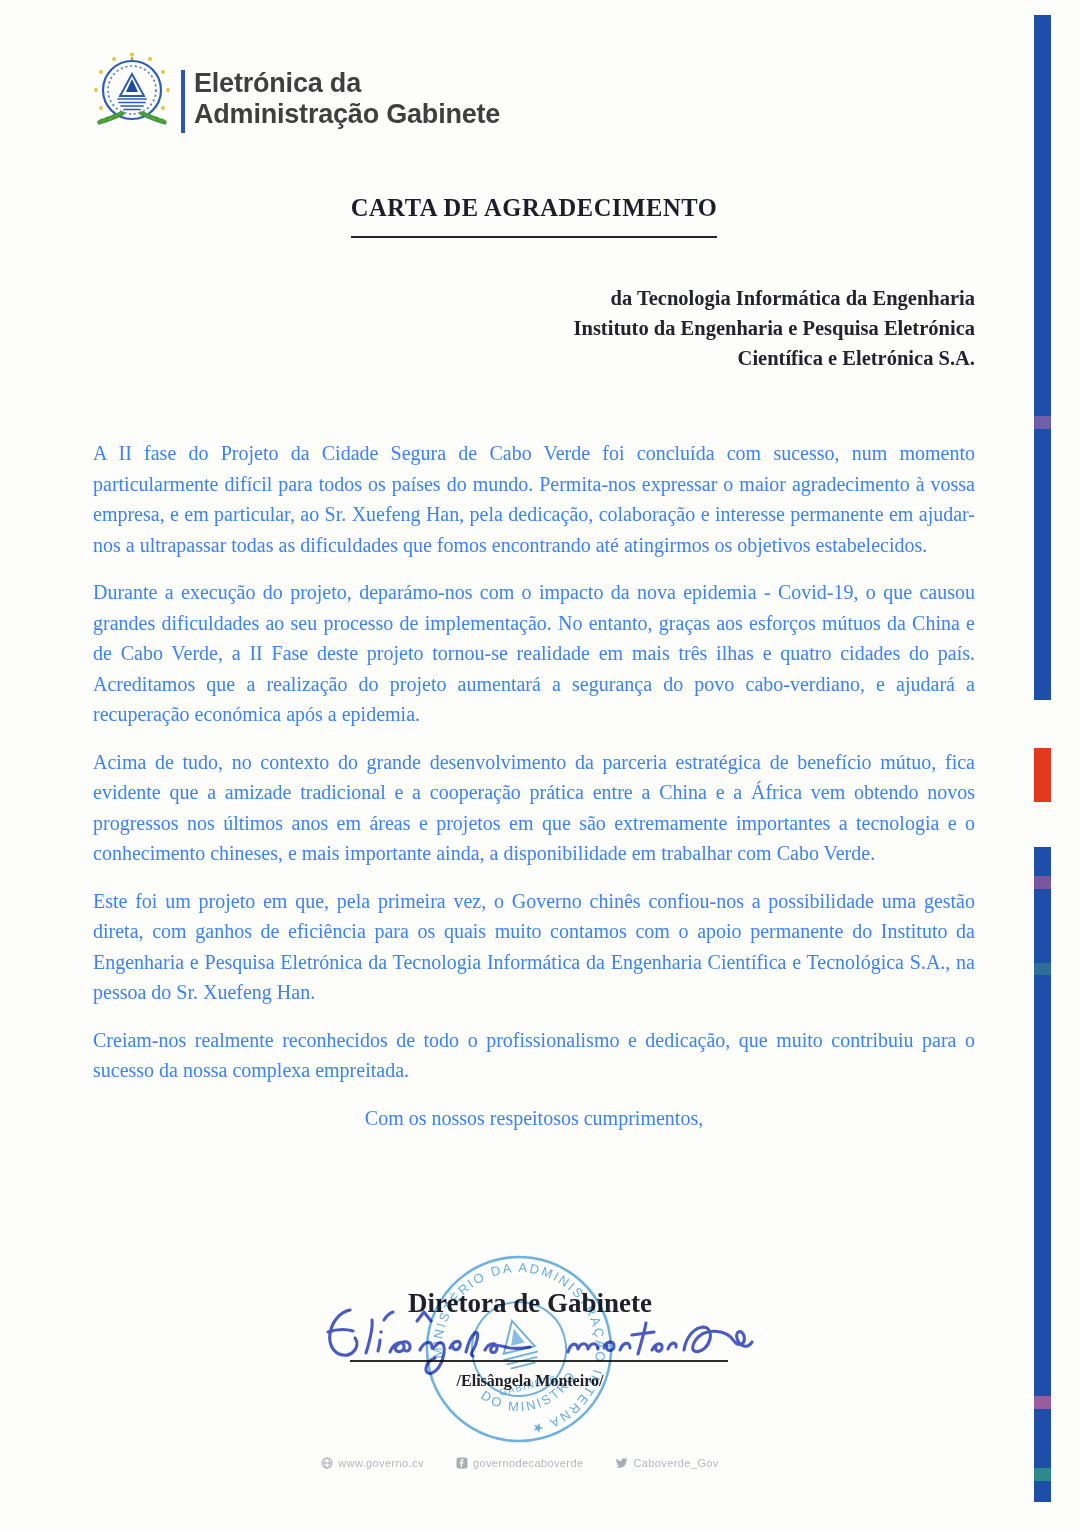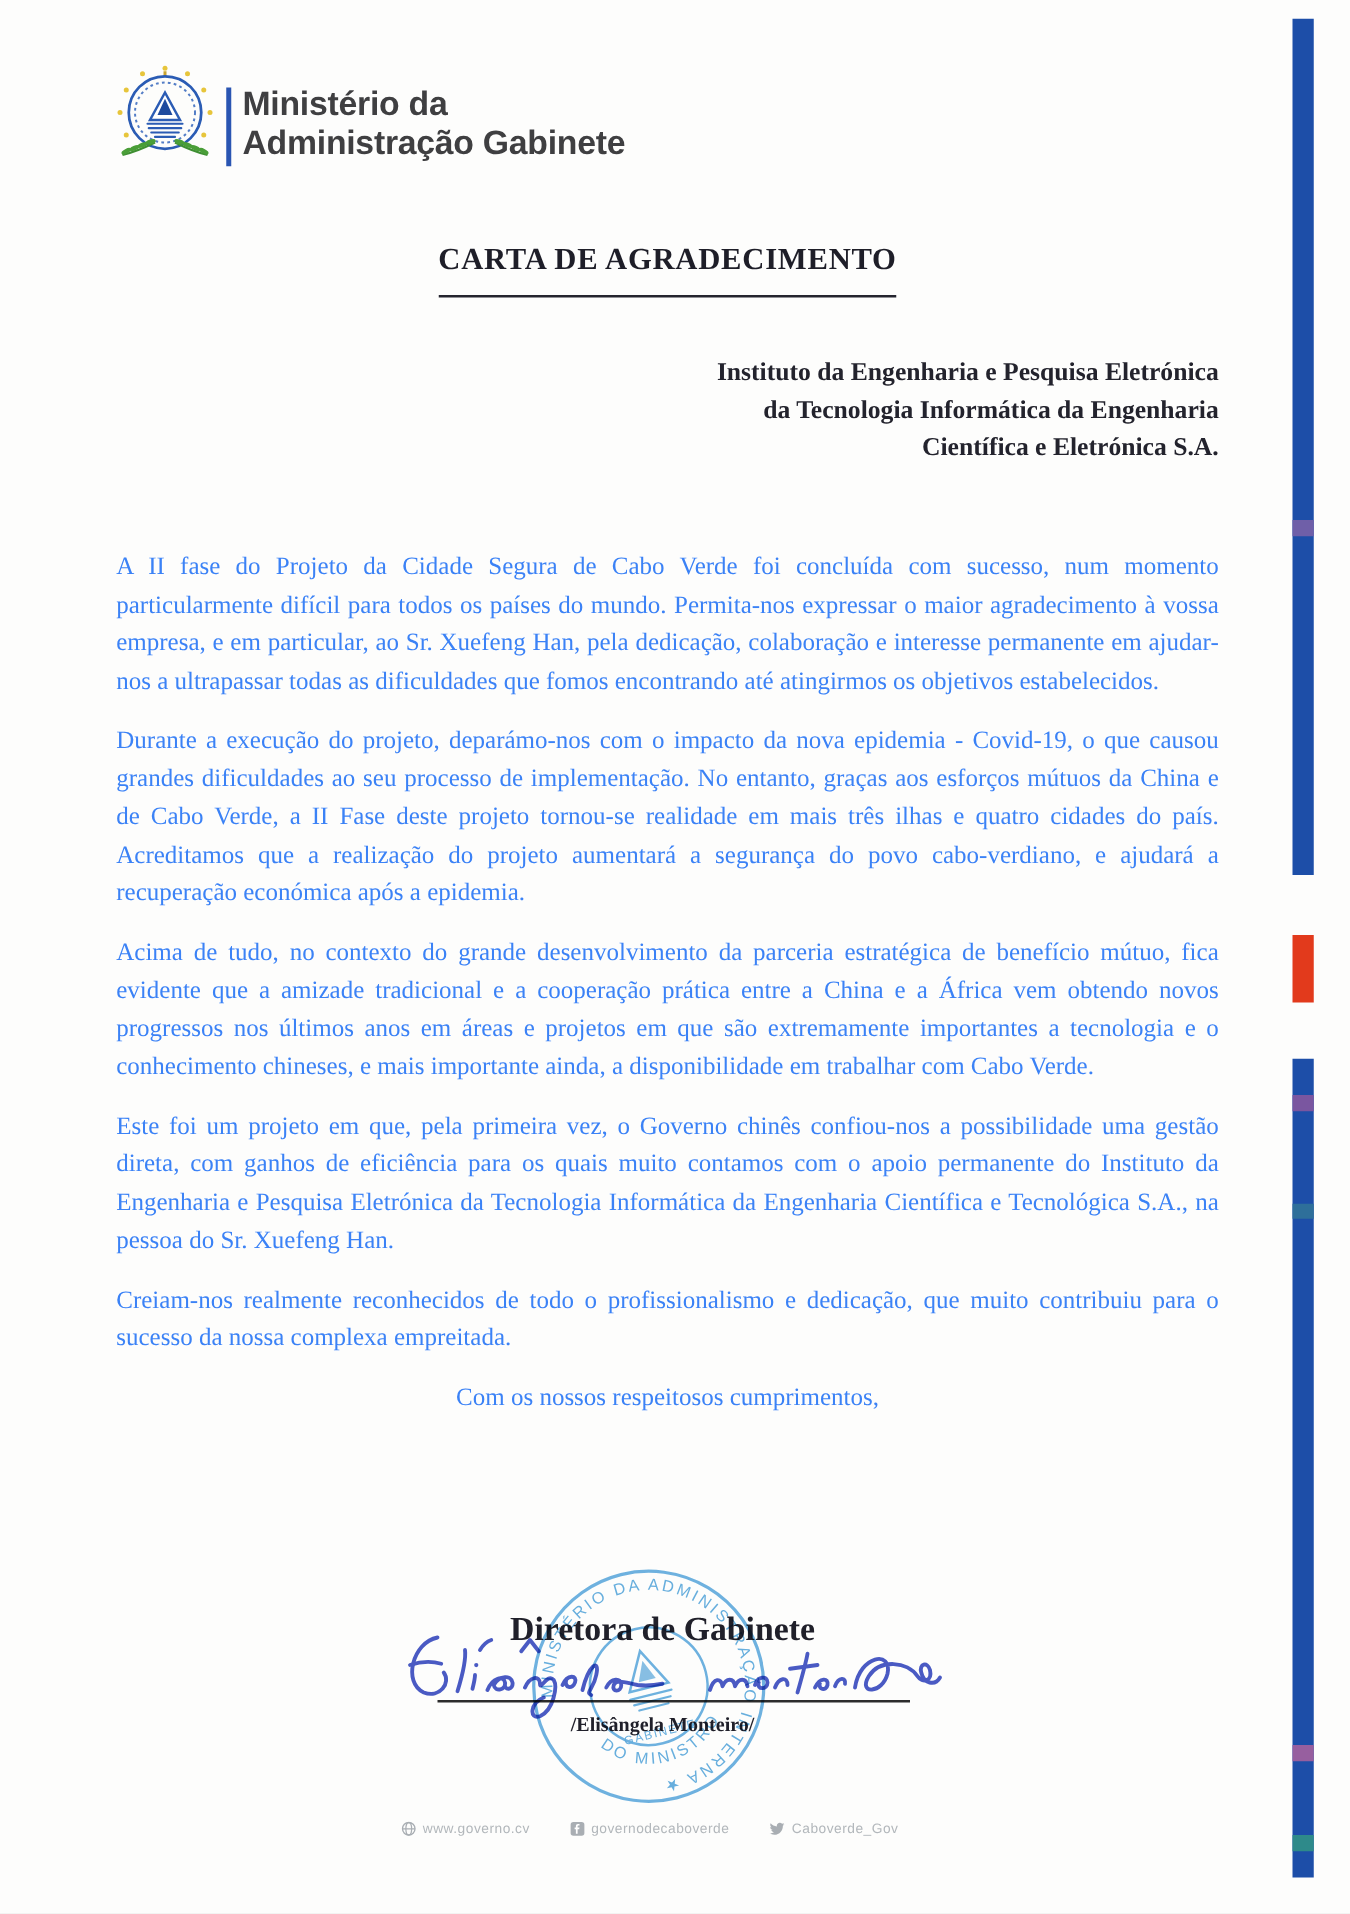--- a/index.html
+++ b/index.html
@@ -86,31 +86,31 @@
         <ellipse cx="77" cy="69" rx="4.2" ry="1.9" transform="rotate(28 77 69)"></ellipse>
         <ellipse cx="70.5" cy="66.5" rx="4.2" ry="1.9" transform="rotate(24 70.5 66.5)"></ellipse>
         <ellipse cx="64" cy="64" rx="4.2" ry="1.9" transform="rotate(20 64 64)"></ellipse>
         <ellipse cx="57.5" cy="61.5" rx="4.2" ry="1.9" transform="rotate(16 57.5 61.5)"></ellipse>
       </g>
     </g>
   </svg>
 
   <div class="head-sep"></div>
   <div class="ministry">
-    <div>Ministério da</div>
+    <div>Eletrónica da</div>
     <div>Administração Gabinete</div>
   </div>
 
   <div class="title-wrap">
     <span class="title">CARTA DE AGRADECIMENTO</span>
   </div>
 
   <div class="addressee">
+    <div>da Tecnologia Informática da Engenharia</div>
     <div>Instituto da Engenharia e Pesquisa Eletrónica</div>
-    <div>da Tecnologia Informática da Engenharia</div>
     <div>Científica e Eletrónica S.A.</div>
   </div>
 
   <div class="body-text">
     <p class="para">A II fase do Projeto da Cidade Segura de Cabo Verde foi concluída com sucesso, num momento particularmente difícil para todos os países do mundo. Permita-nos expressar o maior agradecimento à vossa empresa, e em particular, ao Sr. Xuefeng Han, pela dedicação, colaboração e interesse permanente em ajudar-nos a ultrapassar todas as dificuldades que fomos encontrando até atingirmos os objetivos estabelecidos.</p>
     <p class="para">Durante a execução do projeto, deparámo-nos com o impacto da nova epidemia - Covid-19, o que causou grandes dificuldades ao seu processo de implementação. No entanto, graças aos esforços mútuos da China e de Cabo Verde, a II Fase deste projeto tornou-se realidade em mais três ilhas e quatro cidades do país. Acreditamos que a realização do projeto aumentará a segurança do povo cabo-verdiano, e ajudará a recuperação económica após a epidemia.</p>
     <p class="para">Acima de tudo, no contexto do grande desenvolvimento da parceria estratégica de benefício mútuo, fica evidente que a amizade tradicional e a cooperação prática entre a China e a África vem obtendo novos progressos nos últimos anos em áreas e projetos em que são extremamente importantes a tecnologia e o conhecimento chineses, e mais importante ainda, a disponibilidade em trabalhar com Cabo Verde.</p>
     <p class="para">Este foi um projeto em que, pela primeira vez, o Governo chinês confiou-nos a possibilidade uma gestão direta, com ganhos de eficiência para os quais muito contamos com o apoio permanente do Instituto da Engenharia e Pesquisa Eletrónica da Tecnologia Informática da Engenharia Científica e Tecnológica S.A., na pessoa do Sr. Xuefeng Han.</p>
     <p class="para">Creiam-nos realmente reconhecidos de todo o profissionalismo e dedicação, que muito contribuiu para o sucesso da nossa complexa empreitada.</p>
     <p class="para closing">Com os nossos respeitosos cumprimentos,</p>

